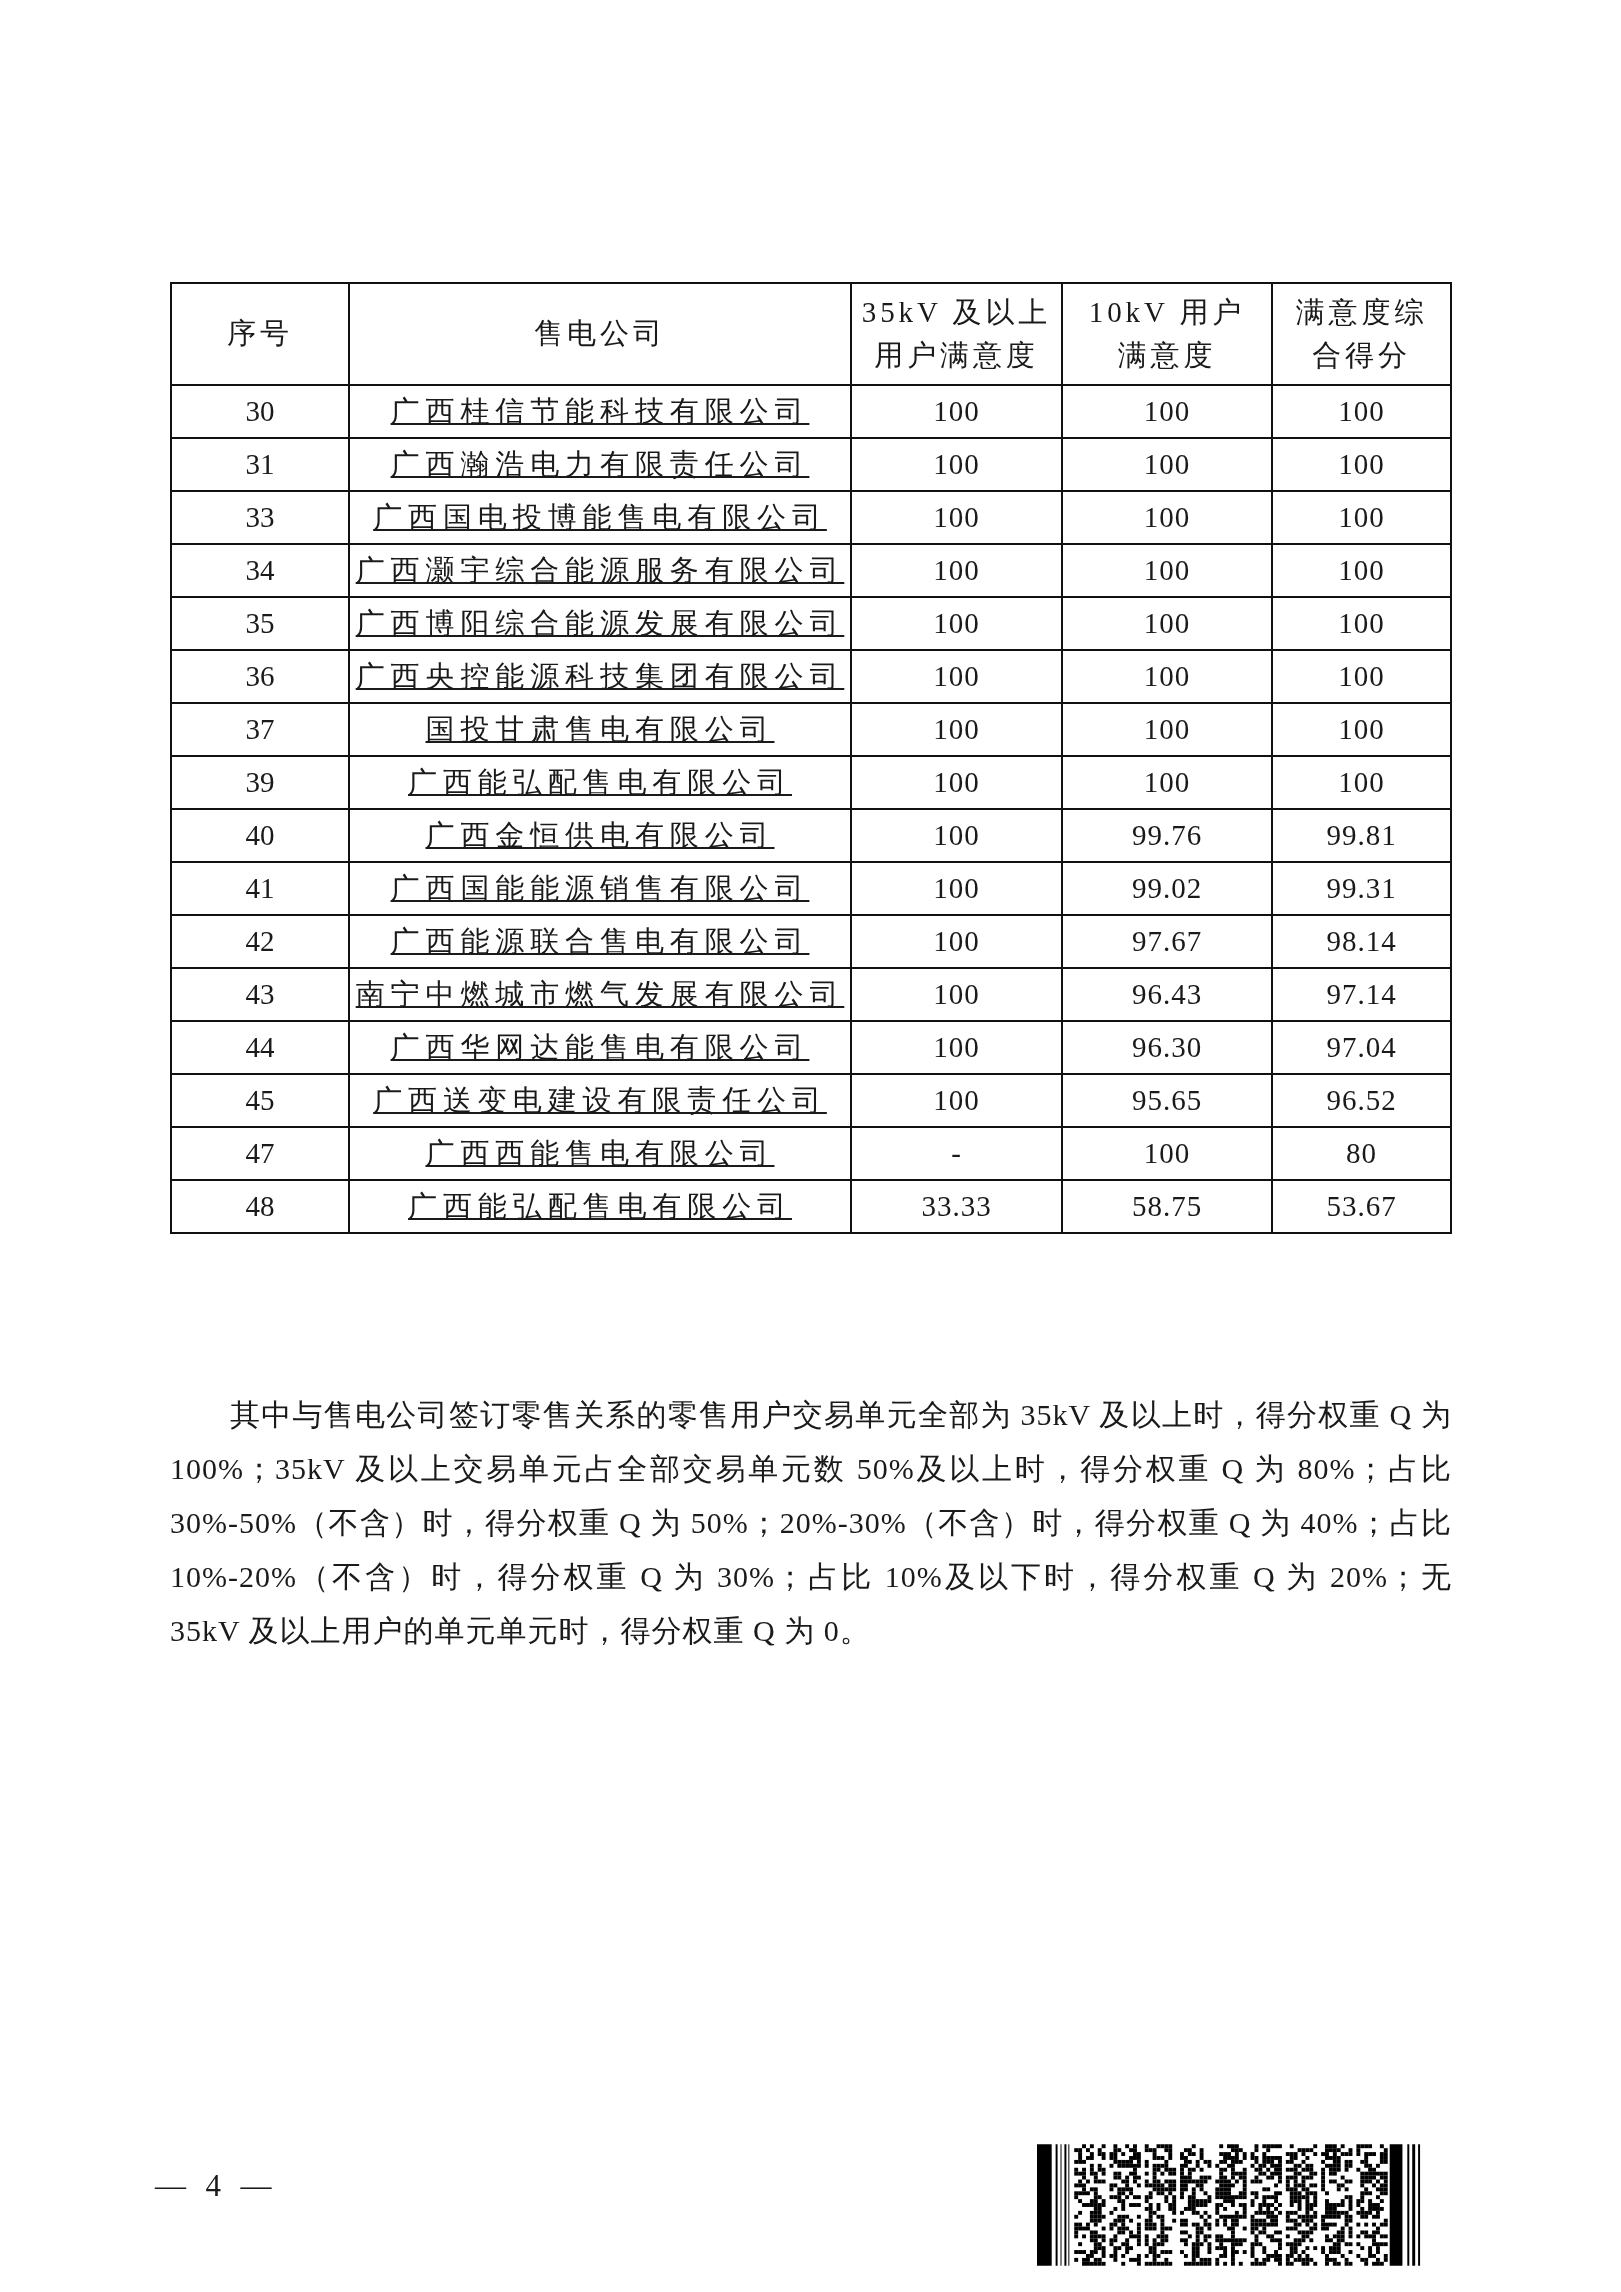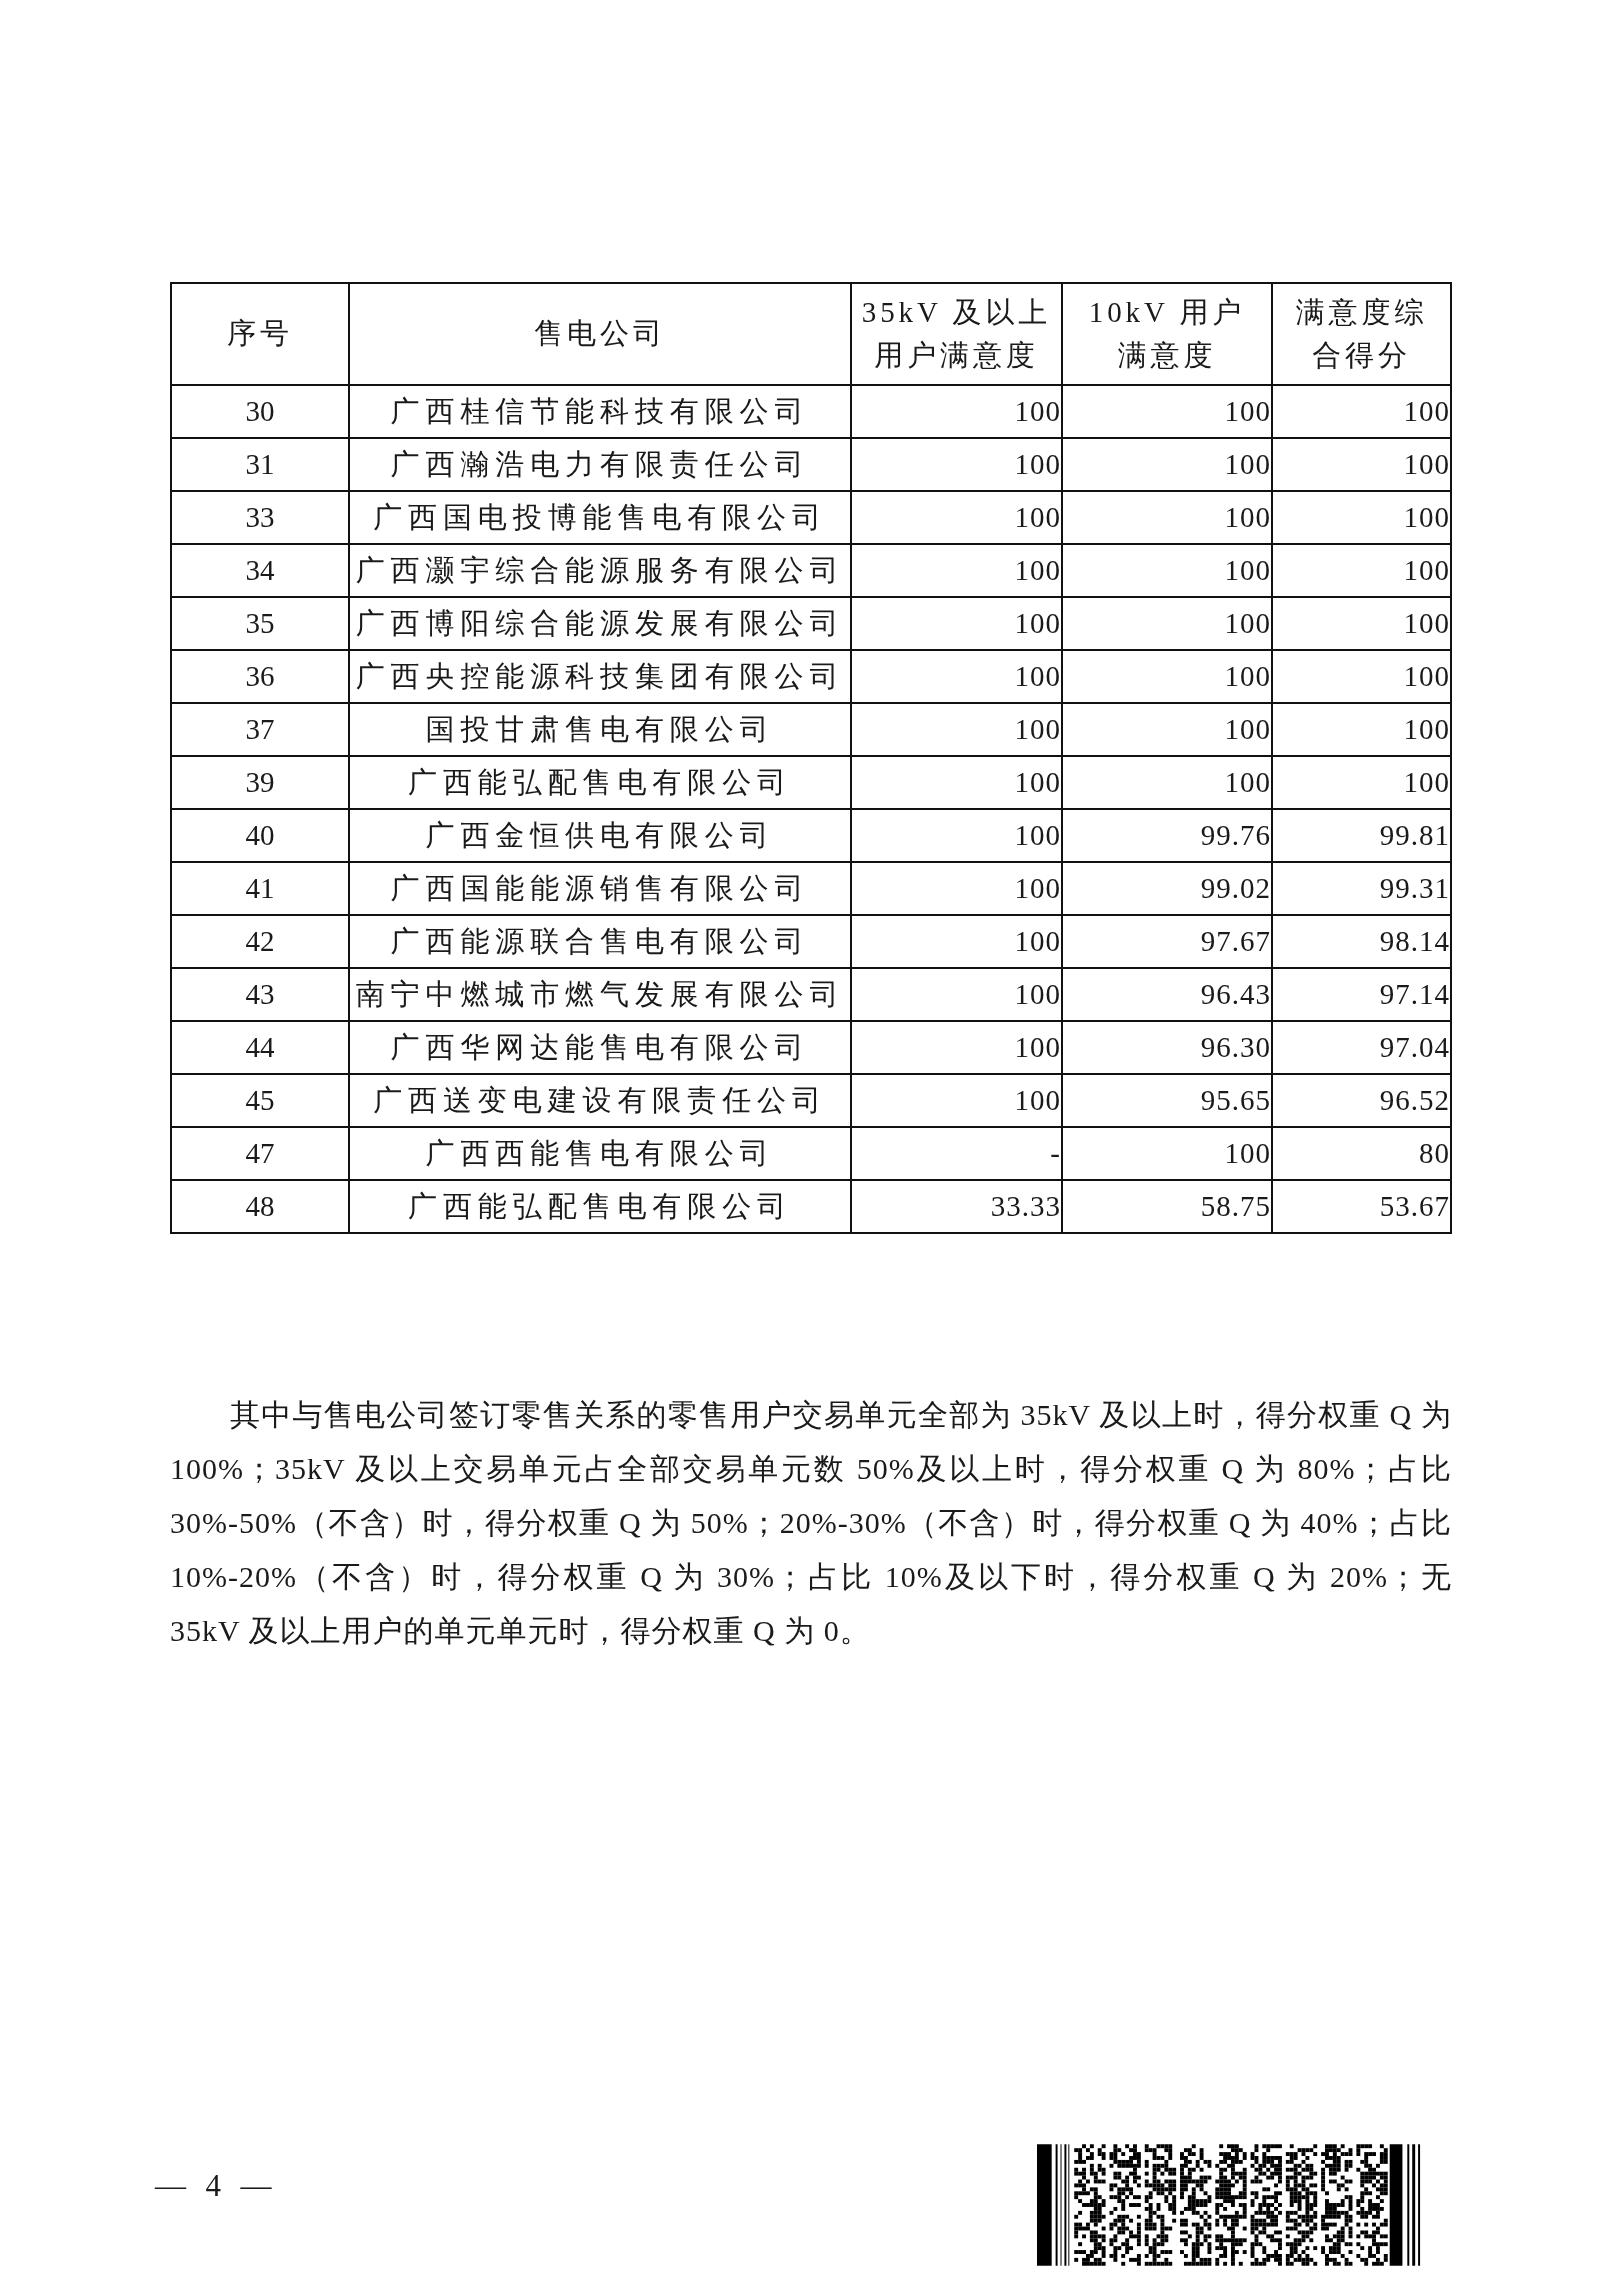--- a/index.html
+++ b/index.html
@@ -32,22 +32,22 @@
     height: 100px;
     font-size: 29px;
     line-height: 1.5;
     white-space: pre-line;
     letter-spacing: 3.9px;
   }
   #score-table td {
     height: 51px;
     font-size: 29px;
   }
-  #score-table td.company { letter-spacing: 5.9px; }
-  #score-table td.num { letter-spacing: 1px; text-align: right; }
+  #score-table td.company { letter-spacing: 5.9px; text-decoration: underline; }
+  #score-table td.num { letter-spacing: 1px; }
   #notes {
     position: absolute;
     left: 170px;
     top: 1388px;
     width: 1282px;
     font-size: 30px;
     line-height: 54px;
     text-align: justify;
   }
   #notes p {

